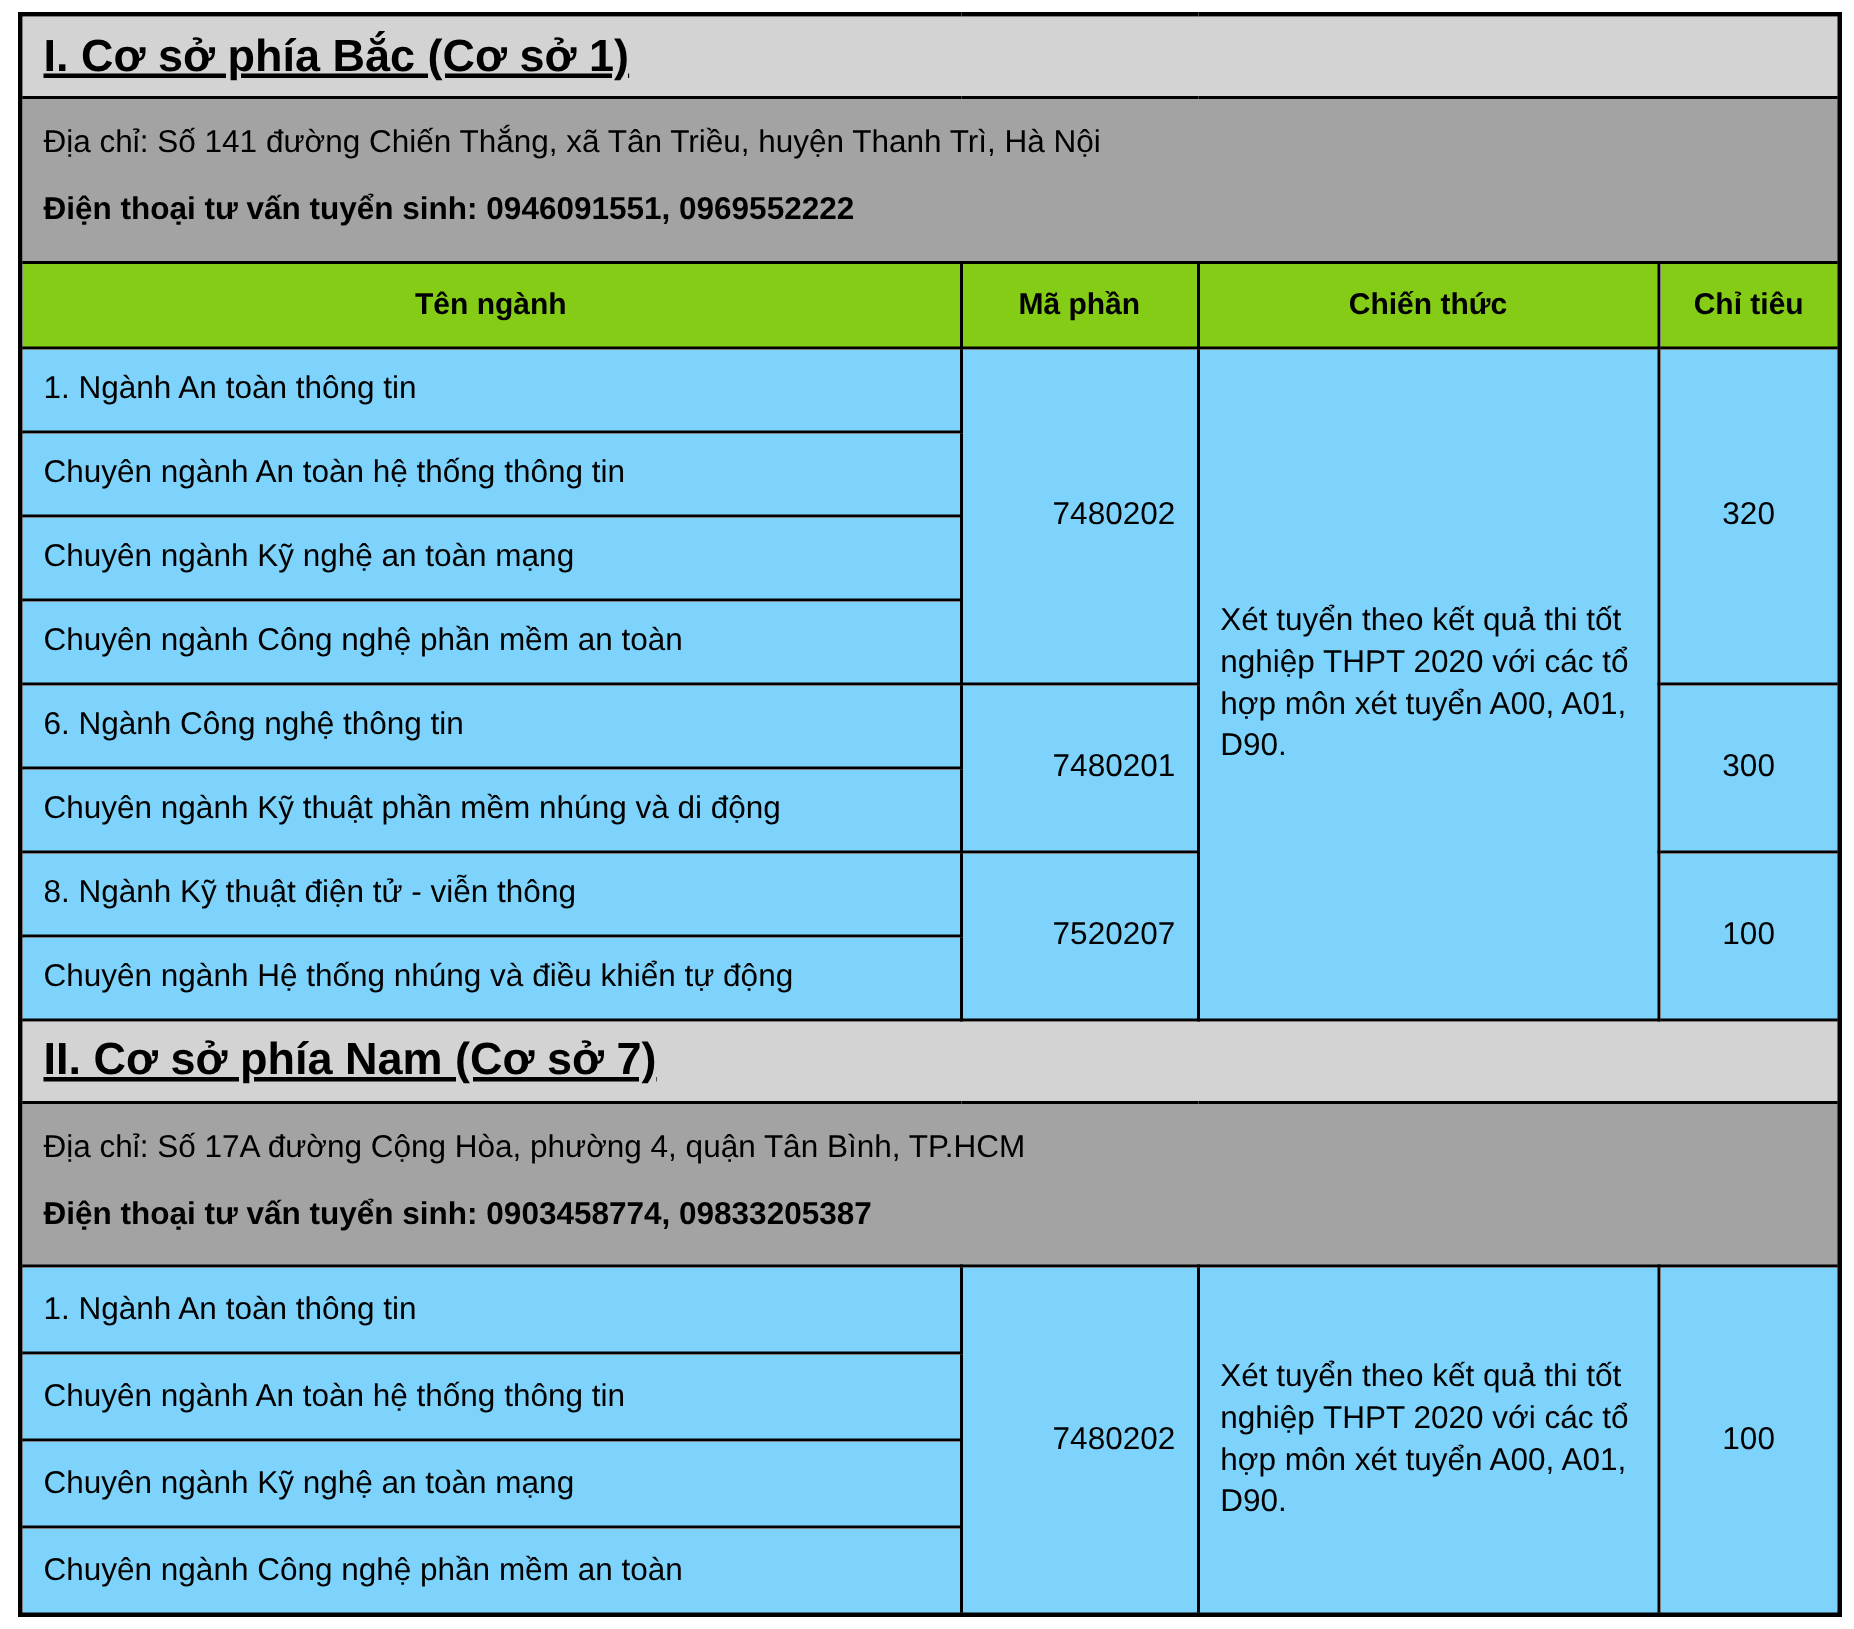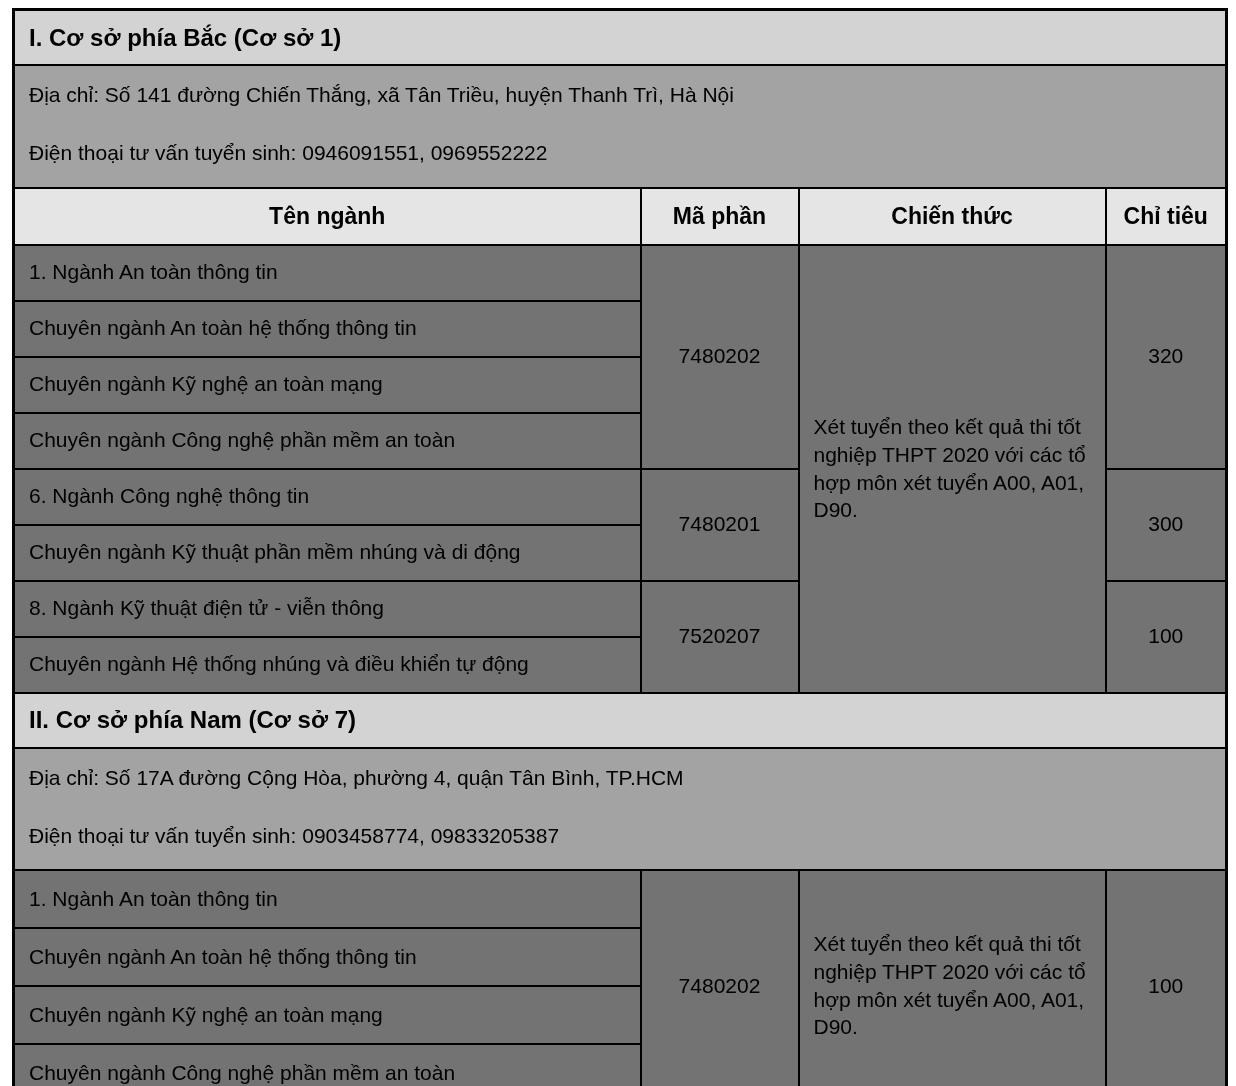--- a/index.html
+++ b/index.html
@@ -26,48 +26,49 @@
   }
   table.adm td, table.adm th {
     border: 2px solid #000000;
     padding: 0 14px;
     overflow: hidden;
   }
   
   tr.section-row td {
     background: #d3d3d3;
     font-weight: bold;
-    font-size: 24px;
+    font-size: 30px;
     height: 53px;
     text-align: left;
     vertical-align: middle;
+    text-decoration: underline;
   }
   
   tr.address-row td {
     background: #a3a3a3;
     padding: 16px 14px 20px 14px;
     vertical-align: middle;
   }
   tr.address-row .addr-line { white-space: nowrap; }
-  tr.address-row .addr-line + .addr-line { margin-top: 32px; }
+  tr.address-row .addr-line + .addr-line { margin-top: 19px; font-weight: bold; }
   
   tr.header-row th {
     height: 55px;
     text-align: center;
     vertical-align: middle;
     font-weight: bold;
-    font-size: 23px;
-    background: #e5e5e5;
+    font-size: 20px;
+    background: #84cc16;
   }
   
-  tr.body-row td { background: #737373; vertical-align: middle; }
+  tr.body-row td { background: #7dd3fc; vertical-align: middle; }
   tr.body-row { height: 56px; }
   tr.body-row.s2 { height: 58px; }
   td.major { text-align: left; }
-  td.code  { text-align: center; }
+  td.code  { text-align: right; }
   td.quota { text-align: center; }
   td.method {
     text-align: left;
     padding: 10px 12px;
     line-height: 1.32;
   }
 </style>
 </head>
 <body>
 

